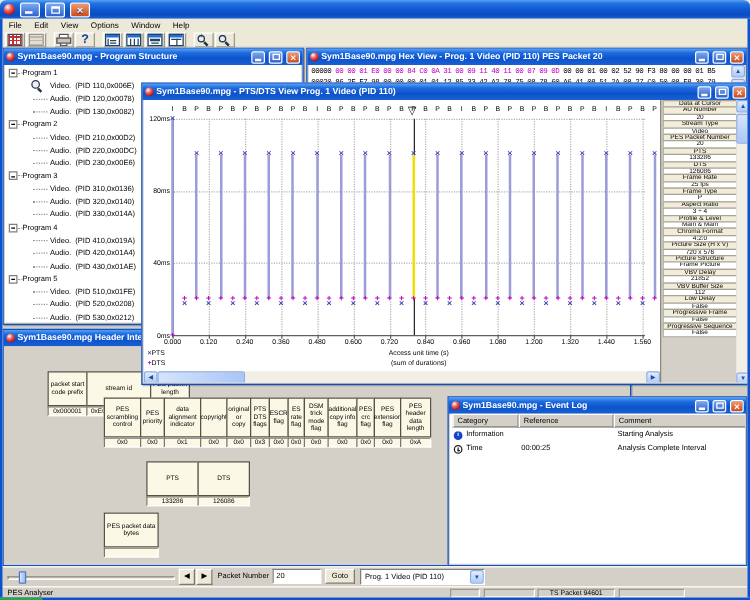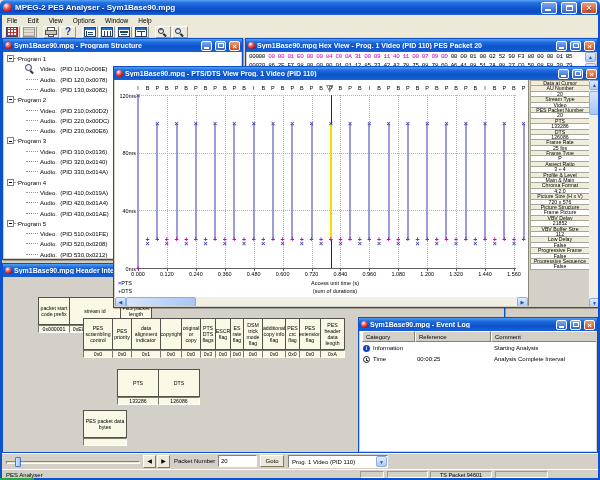--- a/index.html
+++ b/index.html
@@ -107,21 +107,20 @@
 .q{position:absolute;left:1px;top:1px;width:6px;height:6px;border:1px solid #234;border-radius:50%;background:#E6EEFA}
 .qh{position:absolute;left:6.5px;top:6.5px;width:4px;height:1.8px;background:#234;transform:rotate(45deg);transform-origin:0 0}
 </style>
 </head>
 <body>
 
 <div class="app">
 
   <div id="titlebar">
     <span class="ball"></span>
-    <span class="t">MPEG-2 PES Analyser - Sym1Base90.mpg</span>
     <span class="mwb">
         <span class="g-min"></span>
       </span>
     <span class="mwb">
         <span class="g-max"></span>
       </span>
     <span class="mwb close">
         <span class="g-close">×</span>
       </span>
   </div>

